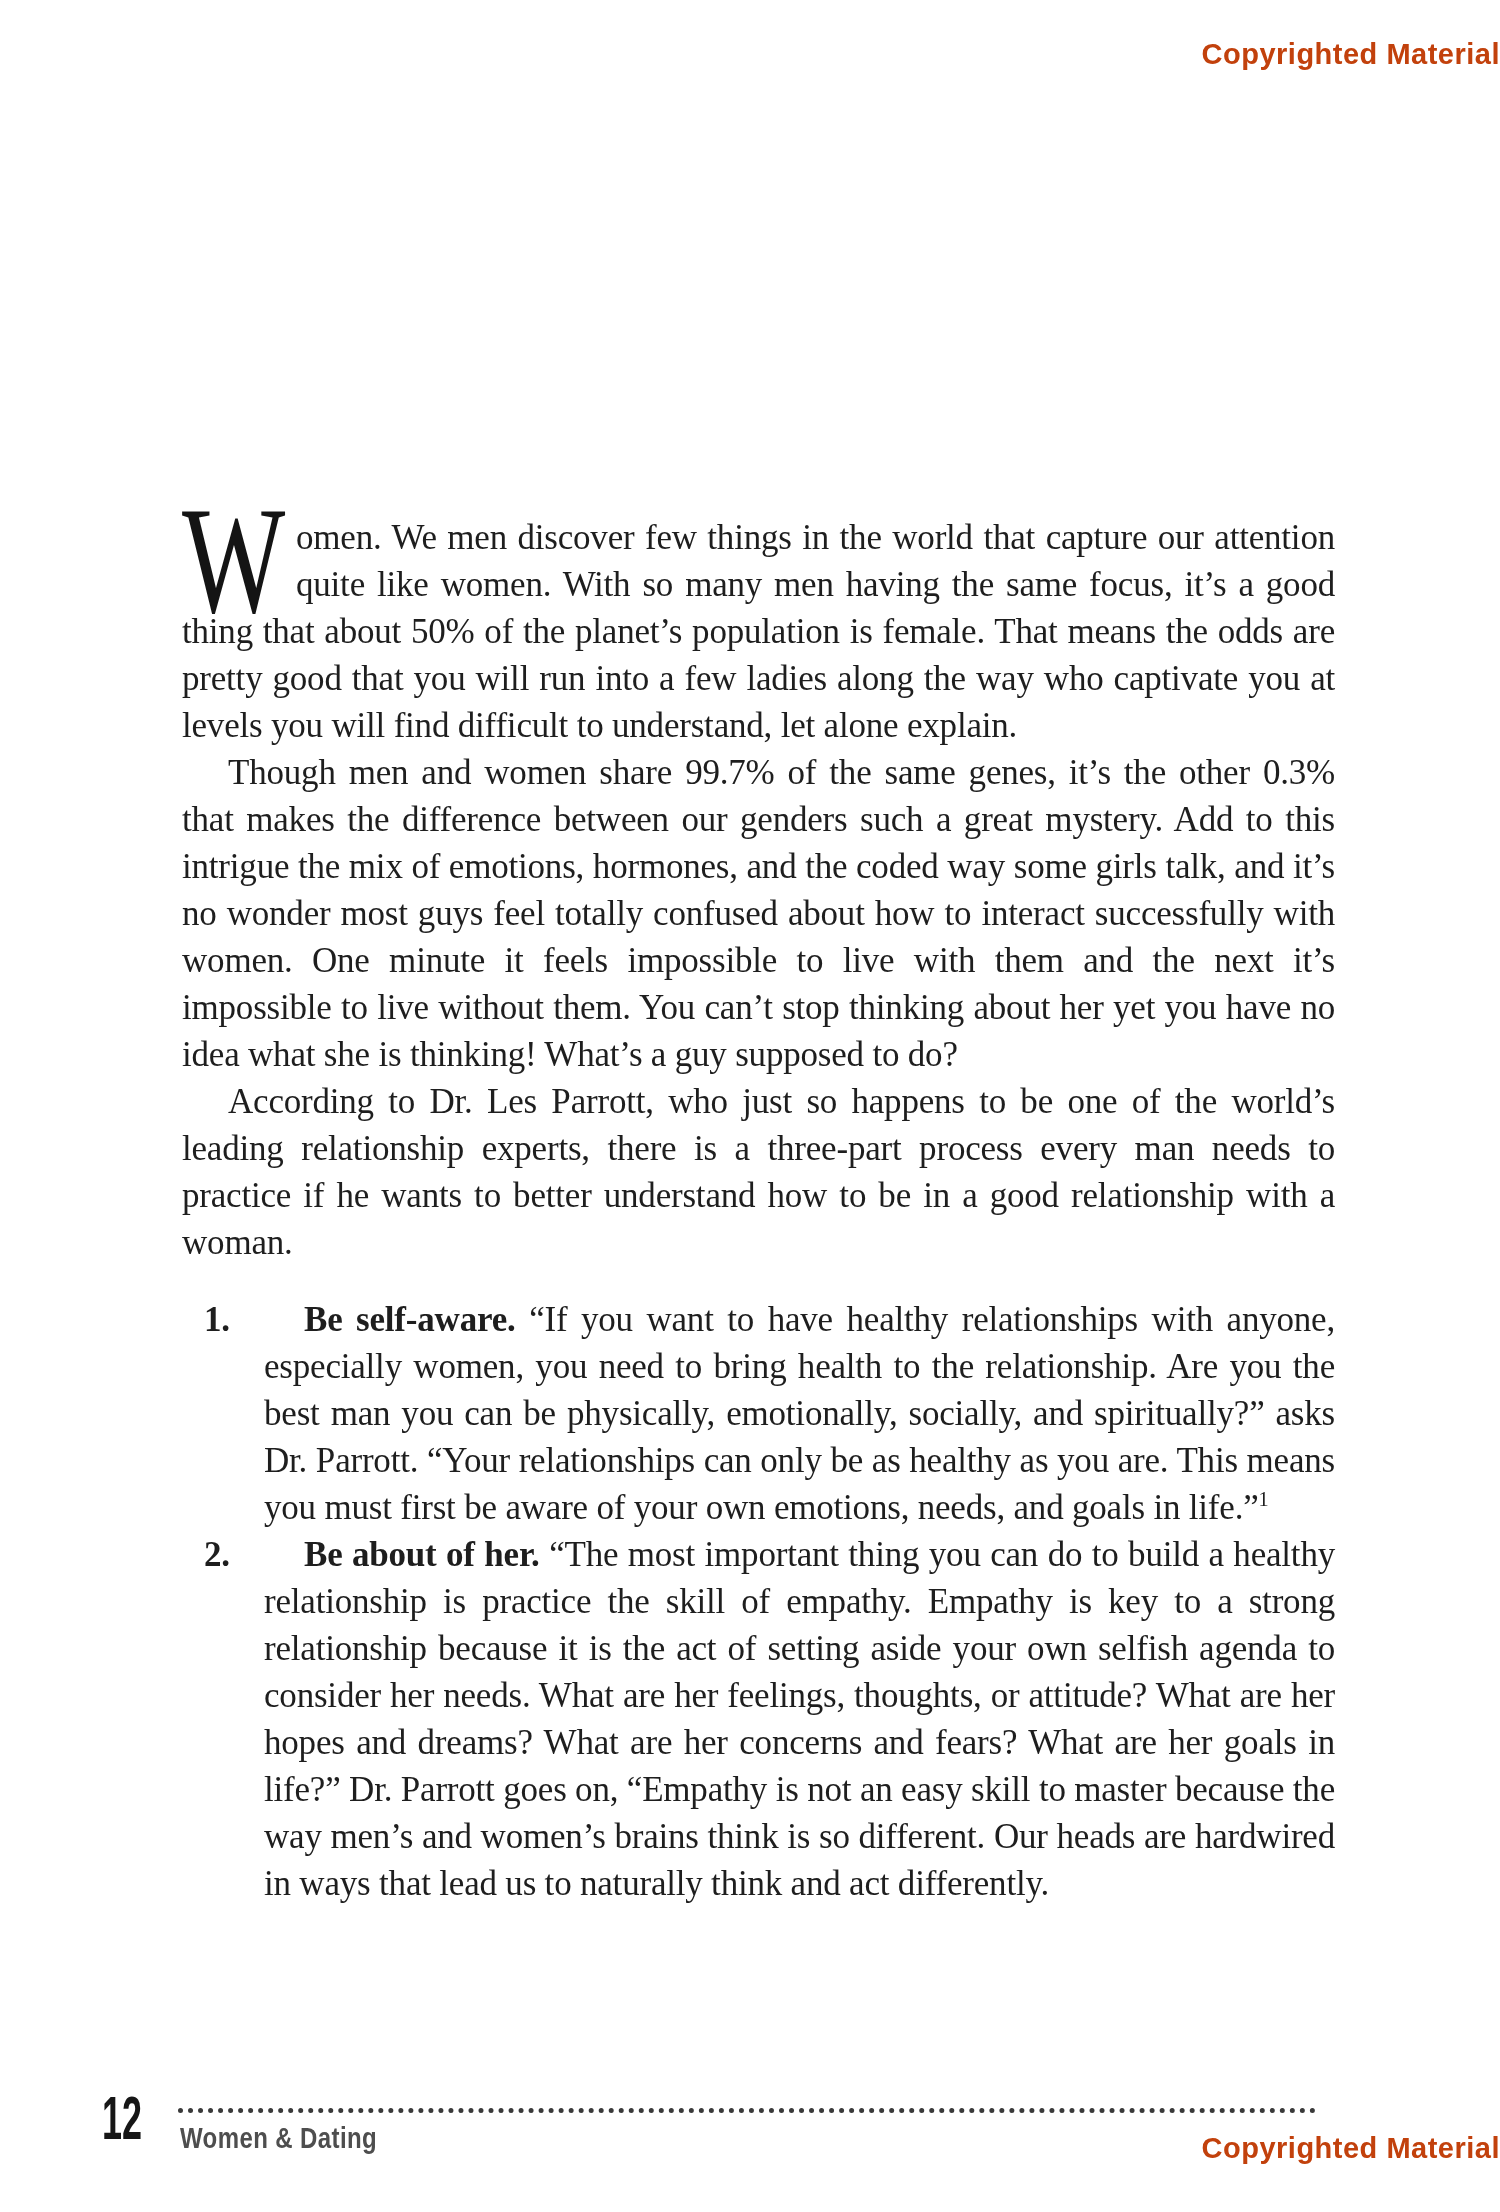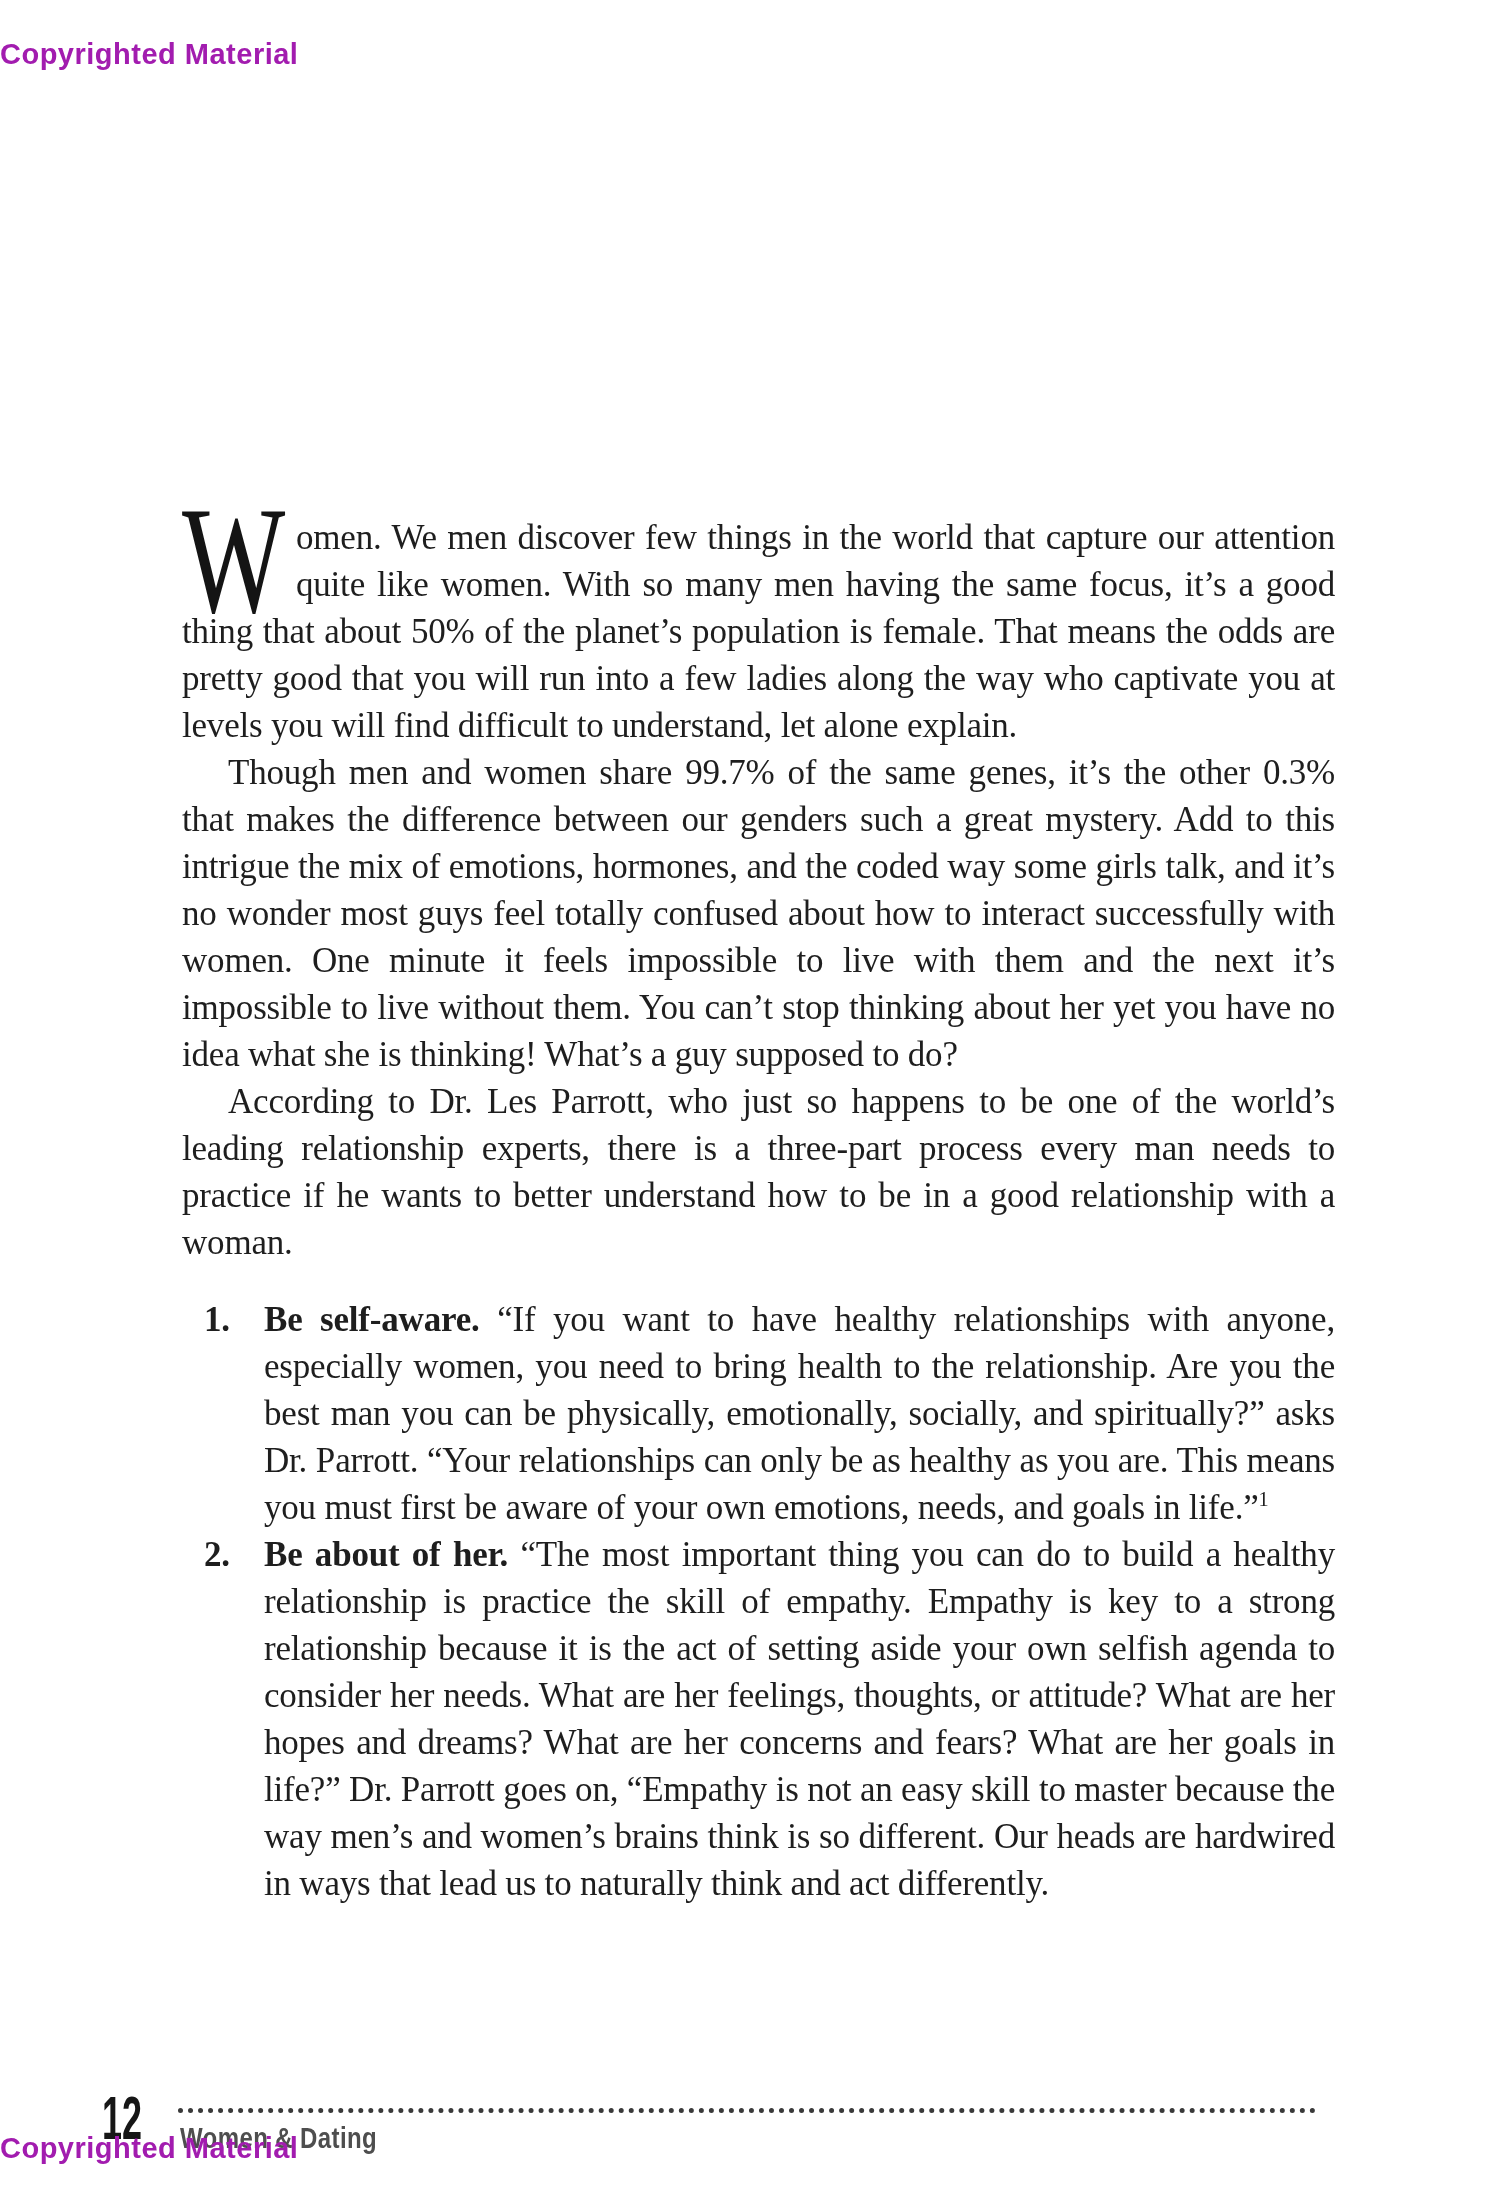--- a/index.html
+++ b/index.html
@@ -6,24 +6,24 @@
   .page{
     position:relative;
     width:1500px;height:2212px;
     background:#ffffff;
     font-family:"Liberation Serif", serif;
     color:#1e1e1e;
     overflow:hidden;
   }
   .watermark{
     position:absolute;left:0;width:100%;
-    text-align:left;
+    text-align:right;
     font-family:"Liberation Sans", sans-serif;
     font-size:29px;font-weight:bold;
-    color:#a21caf;
+    color:#c2410c;
     letter-spacing:0.5px;
   }
   .watermark.top{top:38px;}
   .watermark.bottom{top:2132px;}
 
   .body-text{
     position:absolute;left:182px;top:514px;width:1153px;
     font-size:35px;line-height:47px;
     text-align:justify;
     letter-spacing:-0.2px;
@@ -35,21 +35,21 @@
     width:102px;height:94px;
     margin-right:12px;
     font-size:152px;line-height:94px;
     transform:scaleX(0.72);
     transform-origin:0 0;
     color:#141414;
   }
   .list{margin:30px 0 0 0;padding:0;list-style:none;}
   .list-item{position:relative;padding-left:82px;margin:0;}
   .list-item .num{position:absolute;left:22px;font-weight:bold;}
-  .lead{font-weight:bold;}
+  .lead{font-weight:bold;margin-left:40px;}
   sup.fnote{font-size:0.58em;line-height:0;vertical-align:super;}
 
   .pagenum{
     position:absolute;left:102px;top:2087px;
     font-family:"Liberation Sans", sans-serif;
     font-weight:bold;font-size:62px;line-height:1;
     transform:scaleX(0.58);transform-origin:0 0;
     color:#161616;
   }
   .dotline{

